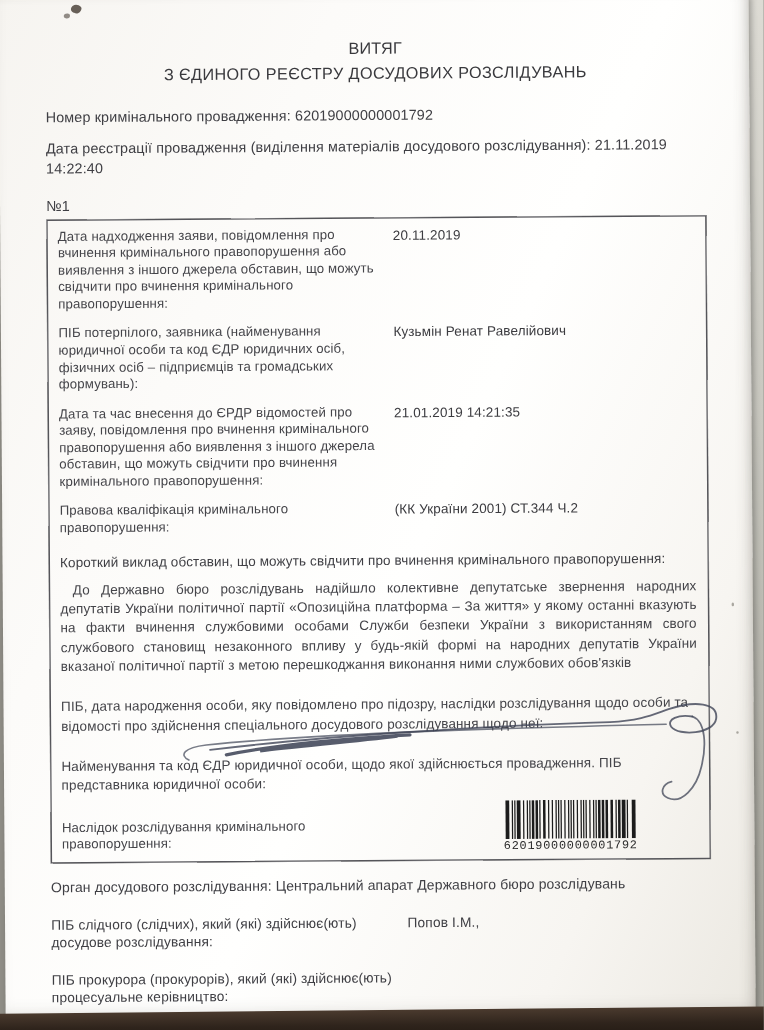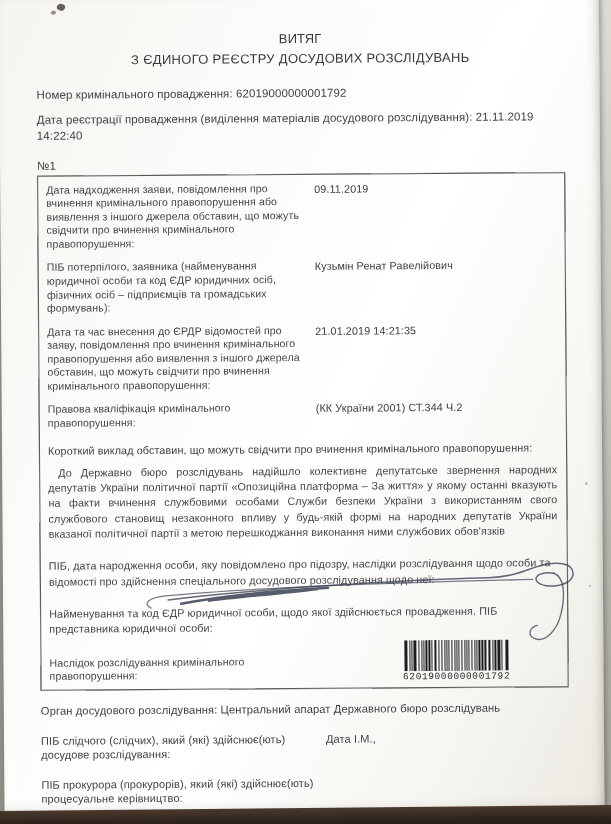--- a/index.html
+++ b/index.html
@@ -98,21 +98,21 @@
       <p class="reg-line">
         <span>Дата реєстрації провадження (виділення матеріалів досудового розслідування):</span>
         <span>21.11.2019 14:22:40</span>
       </p>
 
       <p class="rec-no">№1</p>
 
       <div class="dbox">
         <div class="drow">
           <div class="lab">Дата надходження заяви, повідомлення про вчинення кримінального правопорушення або виявлення з іншого джерела обставин, що можуть свідчити про вчинення кримінального правопорушення:</div>
-          <div class="val">09.11.2019</div>
+          <div class="val">20.11.2019</div>
         </div>
         <div class="drow">
           <div class="lab">ПІБ потерпілого, заявника (найменування юридичної особи та код ЄДР юридичних осіб, фізичних осіб – підприємців та громадських формувань):</div>
           <div class="val">Кузьмін Ренат Равелійович</div>
         </div>
         <div class="drow">
           <div class="lab">Дата та час внесення до ЄРДР відомостей про заяву, повідомлення про вчинення кримінального правопорушення або виявлення з іншого джерела обставин, що можуть свідчити про вчинення кримінального правопорушення:</div>
           <div class="val">21.01.2019 14:21:35</div>
         </div>
         <div class="drow">
@@ -128,21 +128,21 @@
         <p class="sec-lab outcome">Наслідок розслідування кримінального правопорушення:</p>
       </div>
 
       <p class="organ-line">
         <span>Орган досудового розслідування:</span>
         <span>Центральний апарат Державного бюро розслідувань</span>
       </p>
 
       <div class="pair">
         <div class="lab">ПІБ слідчого (слідчих), який (які) здійснює(ють) досудове розслідування:</div>
-        <div class="val">Дата І.М.,</div>
+        <div class="val">Попов І.М.,</div>
       </div>
 
       <div class="pair">
         <div class="lab">ПІБ прокурора (прокурорів), який (які) здійснює(ють) процесуальне керівництво:</div>
       </div>
 
       <div class="sig-row">
         <span>Підпис реєстратора</span><span>Попов І.М.</span>
       </div>
 

